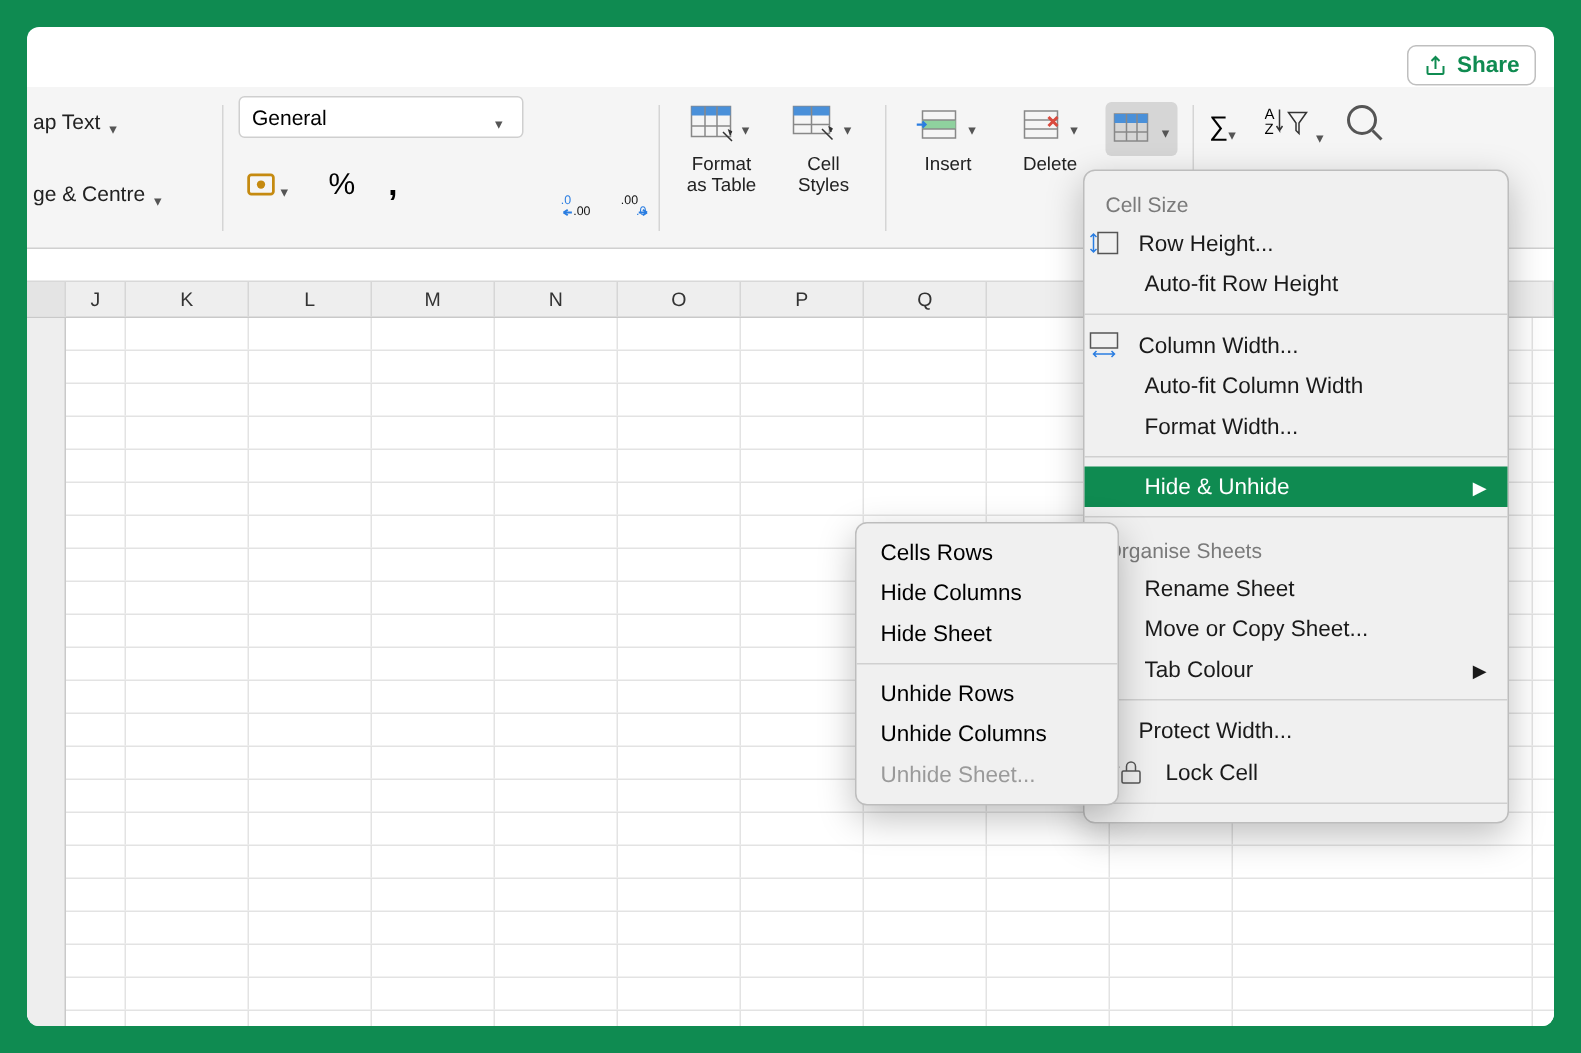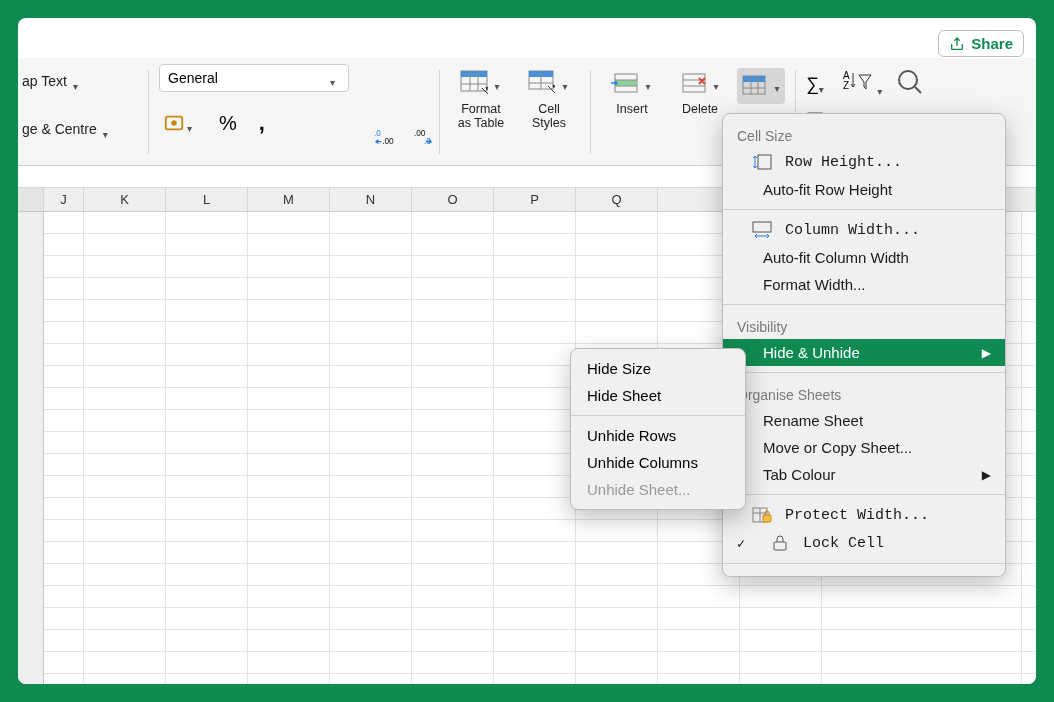--- a/index.html
+++ b/index.html
@@ -121,21 +121,21 @@
   }
   .menu.main{ top:95px; right:30px;}
   .menu .section-title{ padding:8px 14px 4px 14px; color:#7a7a7a; font-size:14px;}
   .menu .item{
     display:flex; align-items:center;
     padding:5px 14px 5px 40px;
     gap:8px;
     cursor:default;
     position:relative;
   }
-  .menu .item.with-icon{ padding-left:28px;font-family:Liberation Mono, monospace;}
+  .menu .item.with-icon{ padding-left:2px;}
   .menu .item .micon{ width:22px; height:18px; display:flex; align-items:center; justify-content:center; margin-right:4px;}
   .menu .item.selected{ background:#0f8b51; color:#fff;}
   .menu .item .arrow{ margin-left:auto; font-size:12px;}
   .menu .sep{ height:1px; background:#d0d0d0; margin:6px 0;}
   .menu .item .check{ position:absolute; left:14px; font-size:14px;}
   
   .submenu{
     position:absolute;
     top:330px; right:290px;
     width:176px;
@@ -662,21 +662,20 @@
         </span>
       <span>Column Width...</span>
     </div>
     <div class="item">
         <span>Auto-fit Column Width</span>
       </div>
     <div class="item">
         <span>Format Width...</span>
       </div>
     <div class="sep"></div>
-    <div class="section-title">Visibility</div>
     <div class="item selected">
       <span>Hide &amp; Unhide</span>
       <span class="arrow">▶</span>
     </div>
     <div class="sep"></div>
     <div class="section-title">Organise Sheets</div>
     <div class="item">
         <span>Rename Sheet</span>
       </div>
     <div class="item">
@@ -706,21 +705,22 @@
             <rect x="2" y="7" width="12" height="8" rx="1" fill="none" stroke="#555"></rect>
             <path d="M5 7 V4 a3 3 0 016 0 v3" fill="none" stroke="#555"></path>
           </svg>
         </span>
       <span>Lock Cell</span>
     </div>
     <div class="sep"></div>
   </div>
 
   <div class="submenu">
-    <div class="item">Hide Size</div>
+    <div class="item">Cells Rows</div>
+    <div class="item">Hide Columns</div>
     <div class="item">Hide Sheet</div>
     <div class="sep"></div>
     <div class="item">Unhide Rows</div>
     <div class="item">Unhide Columns</div>
     <div class="item disabled">Unhide Sheet...</div>
   </div>
 
 </div>
 
 </body></html>

